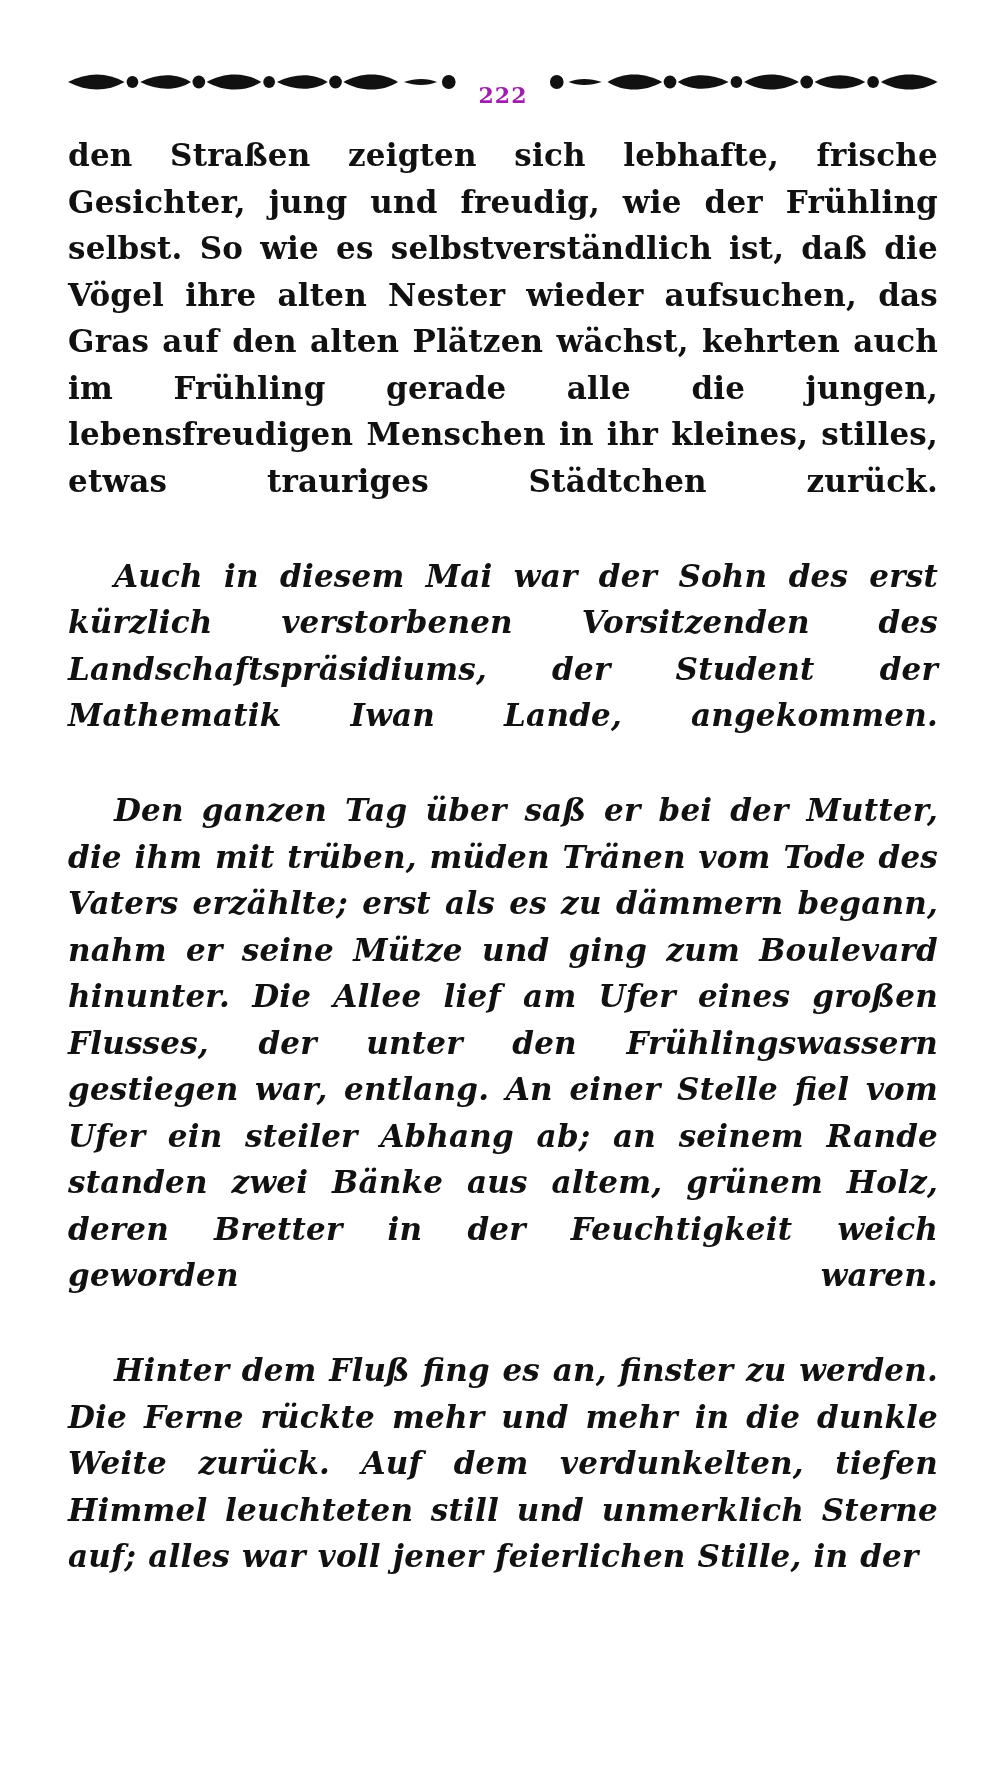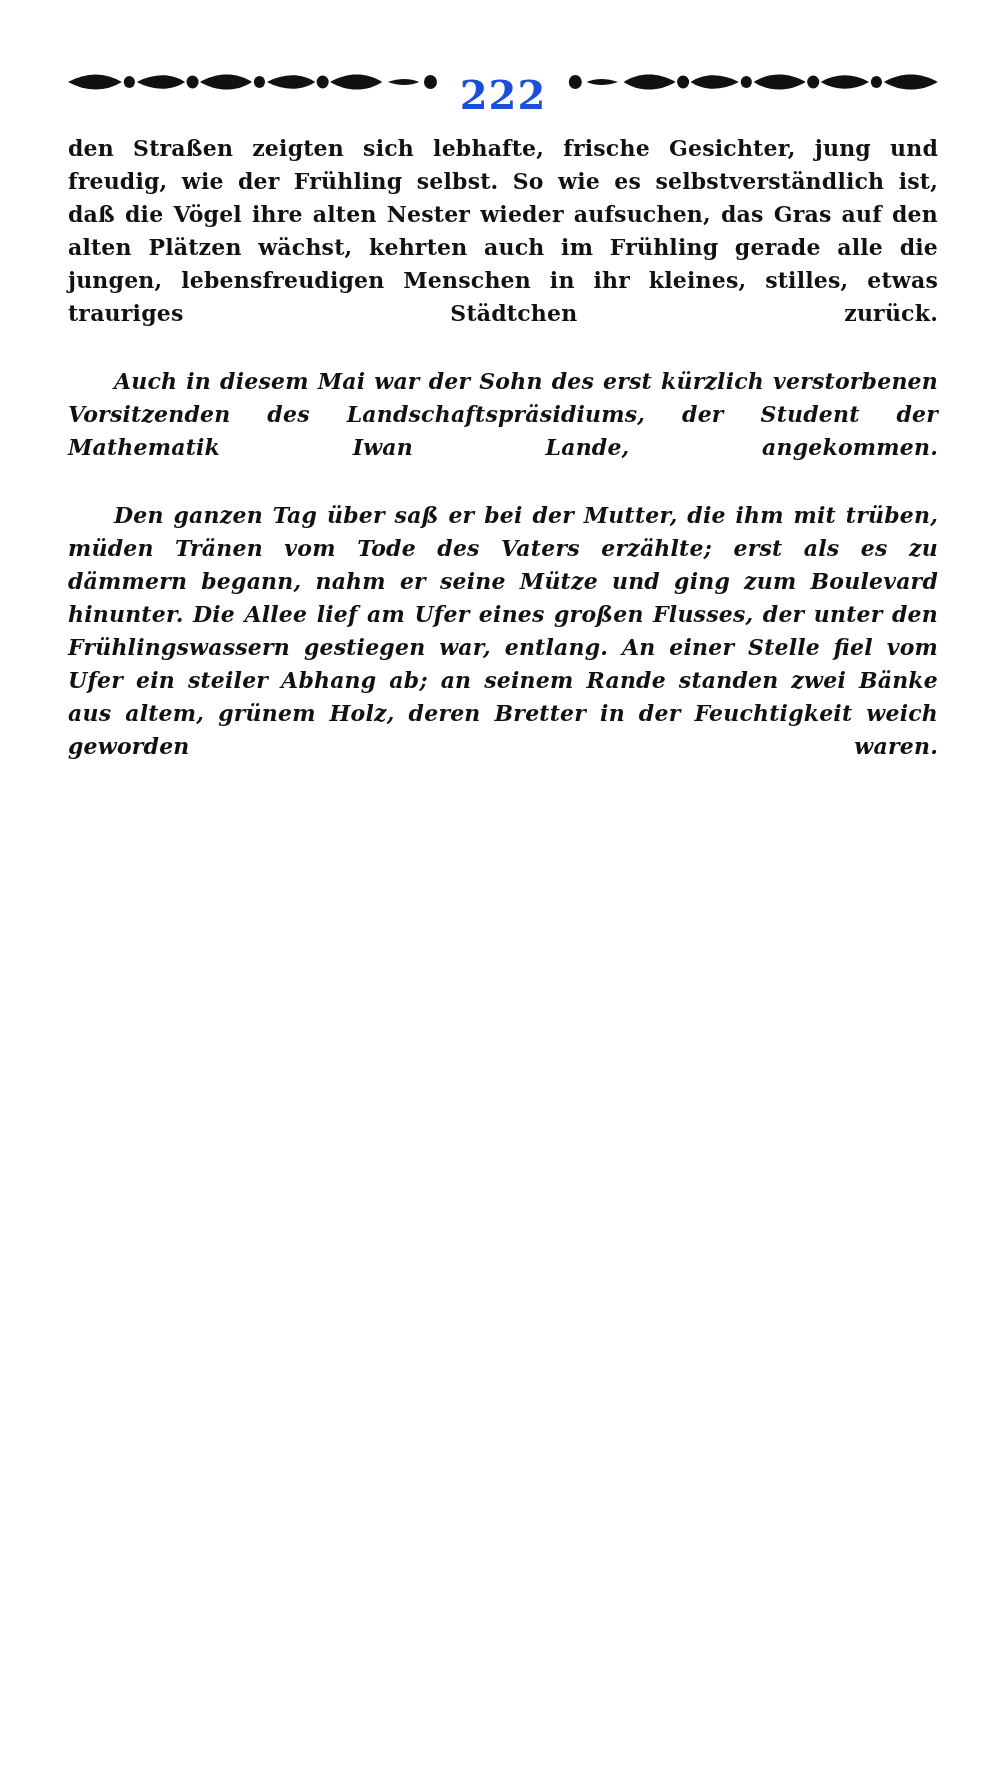--- a/index.html
+++ b/index.html
@@ -34,35 +34,35 @@
   .orn {
     flex: 1 1 auto;
     height: 26px;
     position: relative;
     overflow: hidden;
   }
   .orn svg { display: block; width: 100%; height: 26px; }
   .page-number {
     font-family: "DejaVu Serif", serif;
     font-weight: bold;
-    font-size: 40px;
+    font-size: 22px;
     letter-spacing: 1px;
-    color: #1d4ed8;
+    color: #a21caf;
     padding: 0 6px;
     line-height: 1;
     margin-top: 26px;
   }
 
   
   .content {
     margin: 0 8px;
   }
   p.para {
     margin: 0 0 2px 0;
-    font-size: 22px;
+    font-size: 31px;
     line-height: 1.50;
     text-align: justify;
     text-justify: inter-word;
     color: #111;
     font-weight: 600;
     letter-spacing: 0.2px;
     word-spacing: 1px;
     
     font-family: "DejaVu Serif", serif;
     font-feature-settings: "liga" 1;
@@ -121,15 +121,16 @@
           <path d="M342 13 C360 3, 382 3, 400 13 C382 23, 360 23, 342 13 Z"></path>
         </g>
       </svg>
     </span>
   </div>
 
   <div class="content">
     <p class="para">den Straßen zeigten sich lebhafte, frische Gesichter, jung und freudig, wie der Frühling selbst. So wie es selbstverständlich ist, daß die Vögel ihre alten Nester wieder aufsuchen, das Gras auf den alten Plätzen wächst, kehrten auch im Frühling gerade alle die jungen, lebensfreudigen Menschen in ihr kleines, stilles, etwas trauriges Städtchen zurück.</p>
     <p class="para indent">Auch in diesem Mai war der Sohn des erst kürzlich verstorbenen Vorsitzenden des Landschaftspräsidiums, der Student der Mathematik Iwan Lande, angekommen.</p>
     <p class="para indent">Den ganzen Tag über saß er bei der Mutter, die ihm mit trüben, müden Tränen vom Tode des Vaters erzählte; erst als es zu dämmern begann, nahm er seine Mütze und ging zum Boulevard hinunter.  Die Allee lief am Ufer eines großen Flusses, der unter den Frühlingswassern gestiegen war, entlang.  An einer Stelle fiel vom Ufer ein steiler Abhang ab; an seinem Rande standen zwei Bänke aus altem, grünem Holz, deren Bretter in der Feuchtigkeit weich geworden waren.</p>
+    <p class="para indent nostretch">Hinter dem Fluß fing es an, finster zu werden.  Die Ferne rückte mehr und mehr in die dunkle Weite zurück.  Auf dem verdunkelten, tiefen Himmel leuchteten still und unmerklich Sterne auf; alles war voll jener feierlichen Stille, in der</p>
   </div>
 
 </div>
 
 </body></html>

